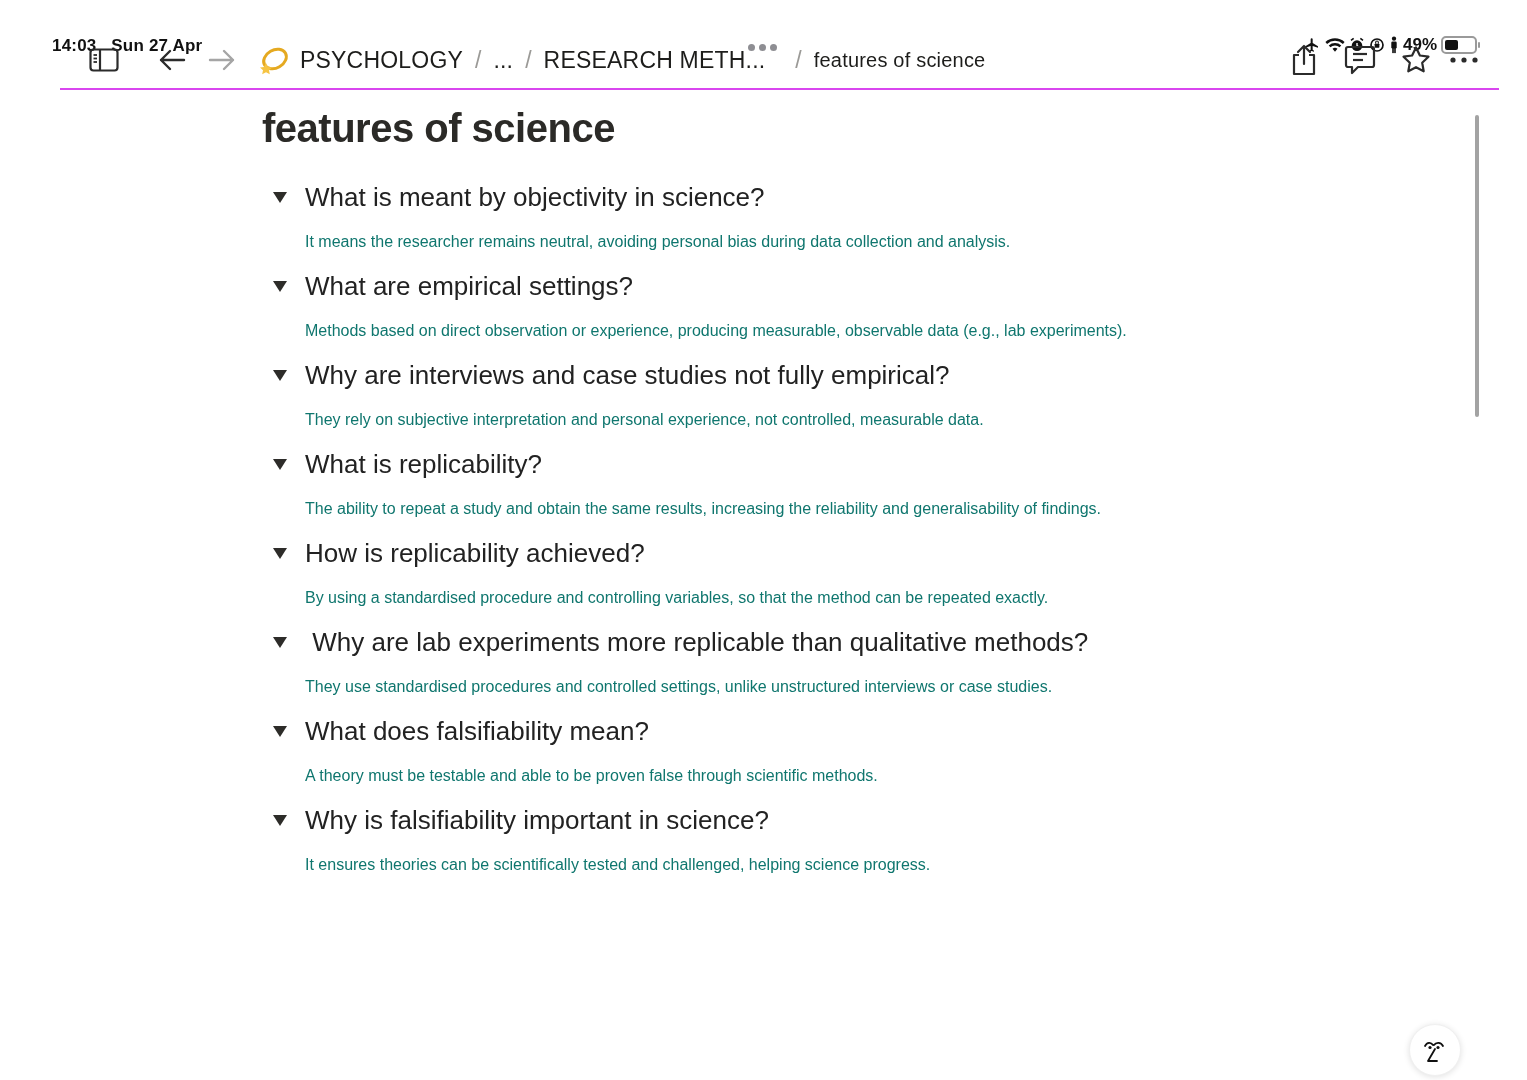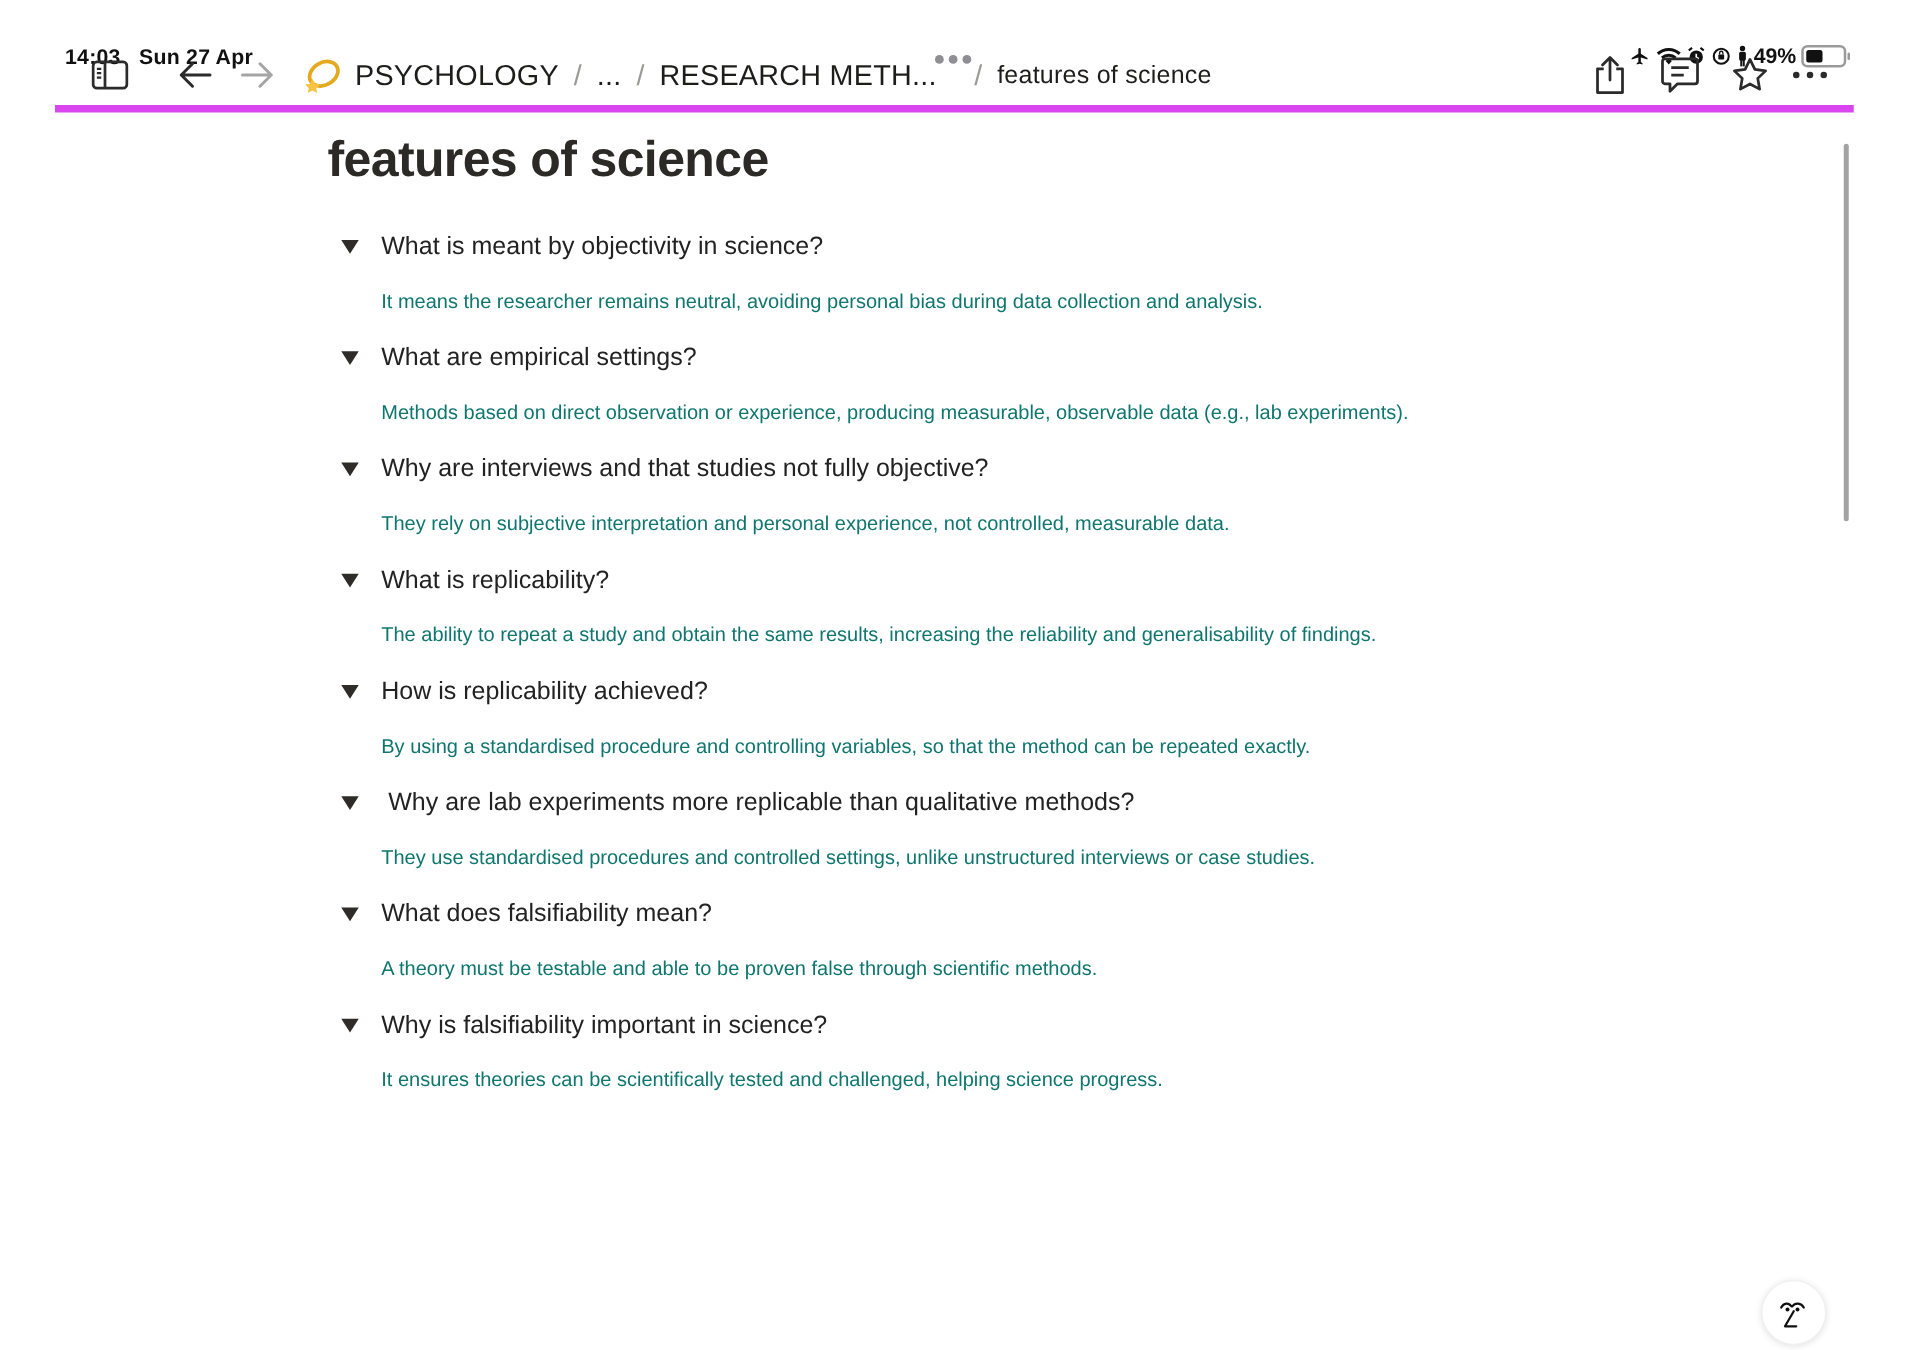--- a/index.html
+++ b/index.html
@@ -20,22 +20,22 @@
     .status-right svg { display: block; }
     .battery {
       width: 36px; height: 18px; border: 2px solid #9a9a9a; border-radius: 5px; position: relative; padding: 2px;
     }
     .battery .fill { width: 45%; height: 100%; background: #111; border-radius: 2px; }
     .battery::after {
       content: ""; position: absolute; right: -5px; top: 4px; width: 2px; height: 6px; background: #9a9a9a; border-radius: 1px;
     }
 
     .toolbar {
-      position: absolute; top: 30px; left: 44px; width: 1439px; height: 60px;
-      border-bottom: 6px solid #d946ef;
+      position: absolute; top: 30px; left: 60px; width: 1439px; height: 60px;
+      border-bottom: 2px solid #d946ef;
     }
     .tb-icon { position: absolute; top: 12px; width: 36px; height: 36px; display: flex; align-items: center; justify-content: center; cursor: pointer; }
     .breadcrumb { position: absolute; left: 196px; top: 0; height: 60px; display: flex; align-items: center; font-size: 23px; color: #1d1d1b; }
     .bc-emoji { width: 36px; height: 36px; margin-right: 8px; display: flex; align-items: center; justify-content: center; }
     .bc-sep { color: #9b9a97; margin: 0 12px; font-size: 23px; }
     .bc-item { cursor: pointer; letter-spacing: 0.2px; }
     .bc-current { font-size: 20px; color: #1d1d1b; }
     .bc-gap { width: 18px; }
 
     .content {
@@ -48,21 +48,21 @@
     }
     .toggles { position: absolute; left: 262px; top: 90px; width: 990px; }
     .toggle { position: relative; margin-bottom: 10px; }
     .toggle-head { display: flex; align-items: center; height: 34px; cursor: pointer; }
     .toggle-arrow {
       width: 40px; height: 34px; display: flex; align-items: center; justify-content: flex-start; padding-left: 11px;
     }
     .toggle-arrow .tri {
       width: 0; height: 0; border-left: 7px solid transparent; border-right: 7px solid transparent; border-top: 11px solid #2d2c29;
     }
-    .toggle-q { font-size: 20px; color: #222; margin-left: 3px; text-align: right; }
+    .toggle-q { font-size: 26px; color: #222; margin-left: 3px; text-align: right; }
     .toggle-a {
       margin-left: 43px; margin-top: 11px; font-size: 16px; color: #0f766e; line-height: 34px; max-width: 945px;
     }
 
     .scrollbar {
       position: absolute; right: 48px; top: 115px; width: 4px; height: 302px; background: #a3a3a3; border-radius: 2px;
     }
     .help-btn {
       position: absolute; left: 1409px; top: 1024px; width: 52px; height: 52px; border-radius: 50%;
       background: #fff; box-shadow: 0 1px 6px rgba(0,0,0,0.12); border: 1px solid #f0f0f0;
@@ -206,21 +206,21 @@
           </span>
         <span class="toggle-q">What are empirical settings?</span>
       </div>
       <div class="toggle-a">Methods based on direct observation or experience, producing measurable, observable data (e.g., lab experiments).</div>
     </div>
     <div class="toggle">
       <div class="toggle-head">
         <span class="toggle-arrow">
             <span class="tri"></span>
           </span>
-        <span class="toggle-q">Why are interviews and that studies not fully objective?</span>
+        <span class="toggle-q">Why are interviews and case studies not fully empirical?</span>
       </div>
       <div class="toggle-a">They rely on subjective interpretation and personal experience, not controlled, measurable data.</div>
     </div>
     <div class="toggle">
       <div class="toggle-head">
         <span class="toggle-arrow">
             <span class="tri"></span>
           </span>
         <span class="toggle-q">What is replicability?</span>
       </div>

